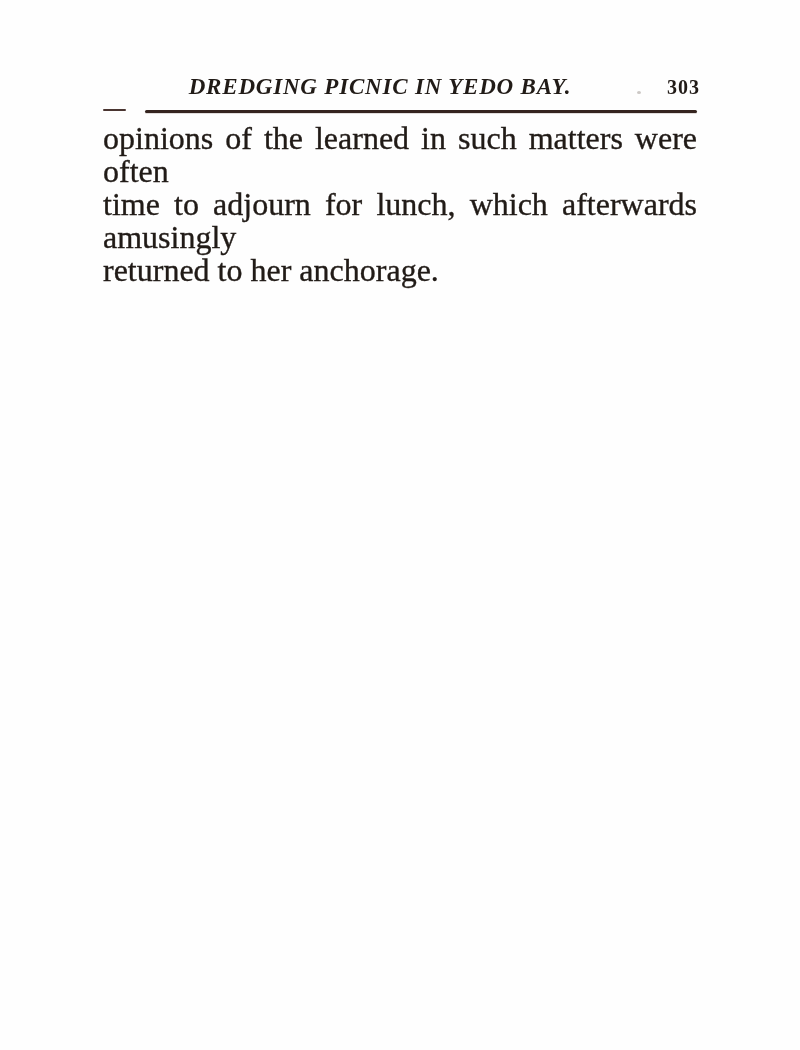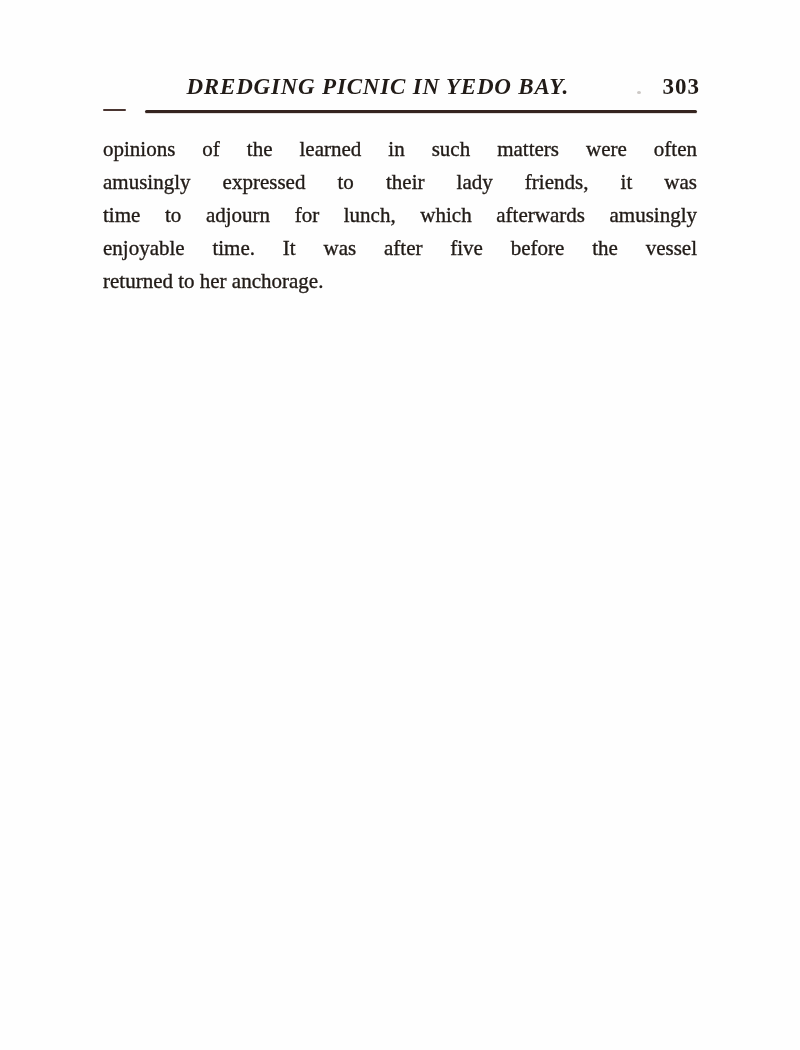--- a/index.html
+++ b/index.html
@@ -30,21 +30,21 @@
     text-align: center;
     padding-left: 22px;
     font-style: italic;
     font-weight: bold;
     font-size: 23px;
     letter-spacing: 0.8px;
     white-space: nowrap;
   }
   .page-number {
     font-weight: bold;
-    font-size: 23px;
+    font-size: 20px;
     letter-spacing: 1px;
     margin-left: 32px;
   }
   
   .rule-dash {
     position: absolute;
     left: 103px;
     top: 109px;
     width: 23px;
     height: 2px;
@@ -58,23 +58,23 @@
     width: 552px;
     height: 3px;
     background: #35241f;
     border-radius: 2px;
     box-shadow: 0 1px 0 rgba(60, 35, 30, 0.15);
   }
   
   .paragraph {
     position: absolute;
     left: 103px;
-    top: 133px;
+    top: 122px;
     width: 594px;
-    font-size: 21px;
+    font-size: 32px;
     line-height: 33px;
     -webkit-text-stroke: 0.35px #211b17;
   }
   .pline {
     text-align: justify;
     text-align-last: justify;
   }
   .pline.last {
     text-align: center;
     text-align-last: left;
@@ -100,19 +100,17 @@
     <span class="page-number">303</span>
   </header>
 
   <span class="speck"></span>
 
   <div class="rule-dash"></div>
   <div class="rule-line"></div>
 
   <main class="paragraph">
     <div class="pline">opinions of the learned in such matters were often</div>
-    <div class="pline">amusingly expressed to their lady friends, it was</div>
     <div class="pline">time to adjourn for lunch, which afterwards amusingly</div>
-    <div class="pline">enjoyable time. It was after five before the vessel</div>
     <div class="pline last">returned to her anchorage.</div>
   </main>
 
 </div>
 
 </body></html>

